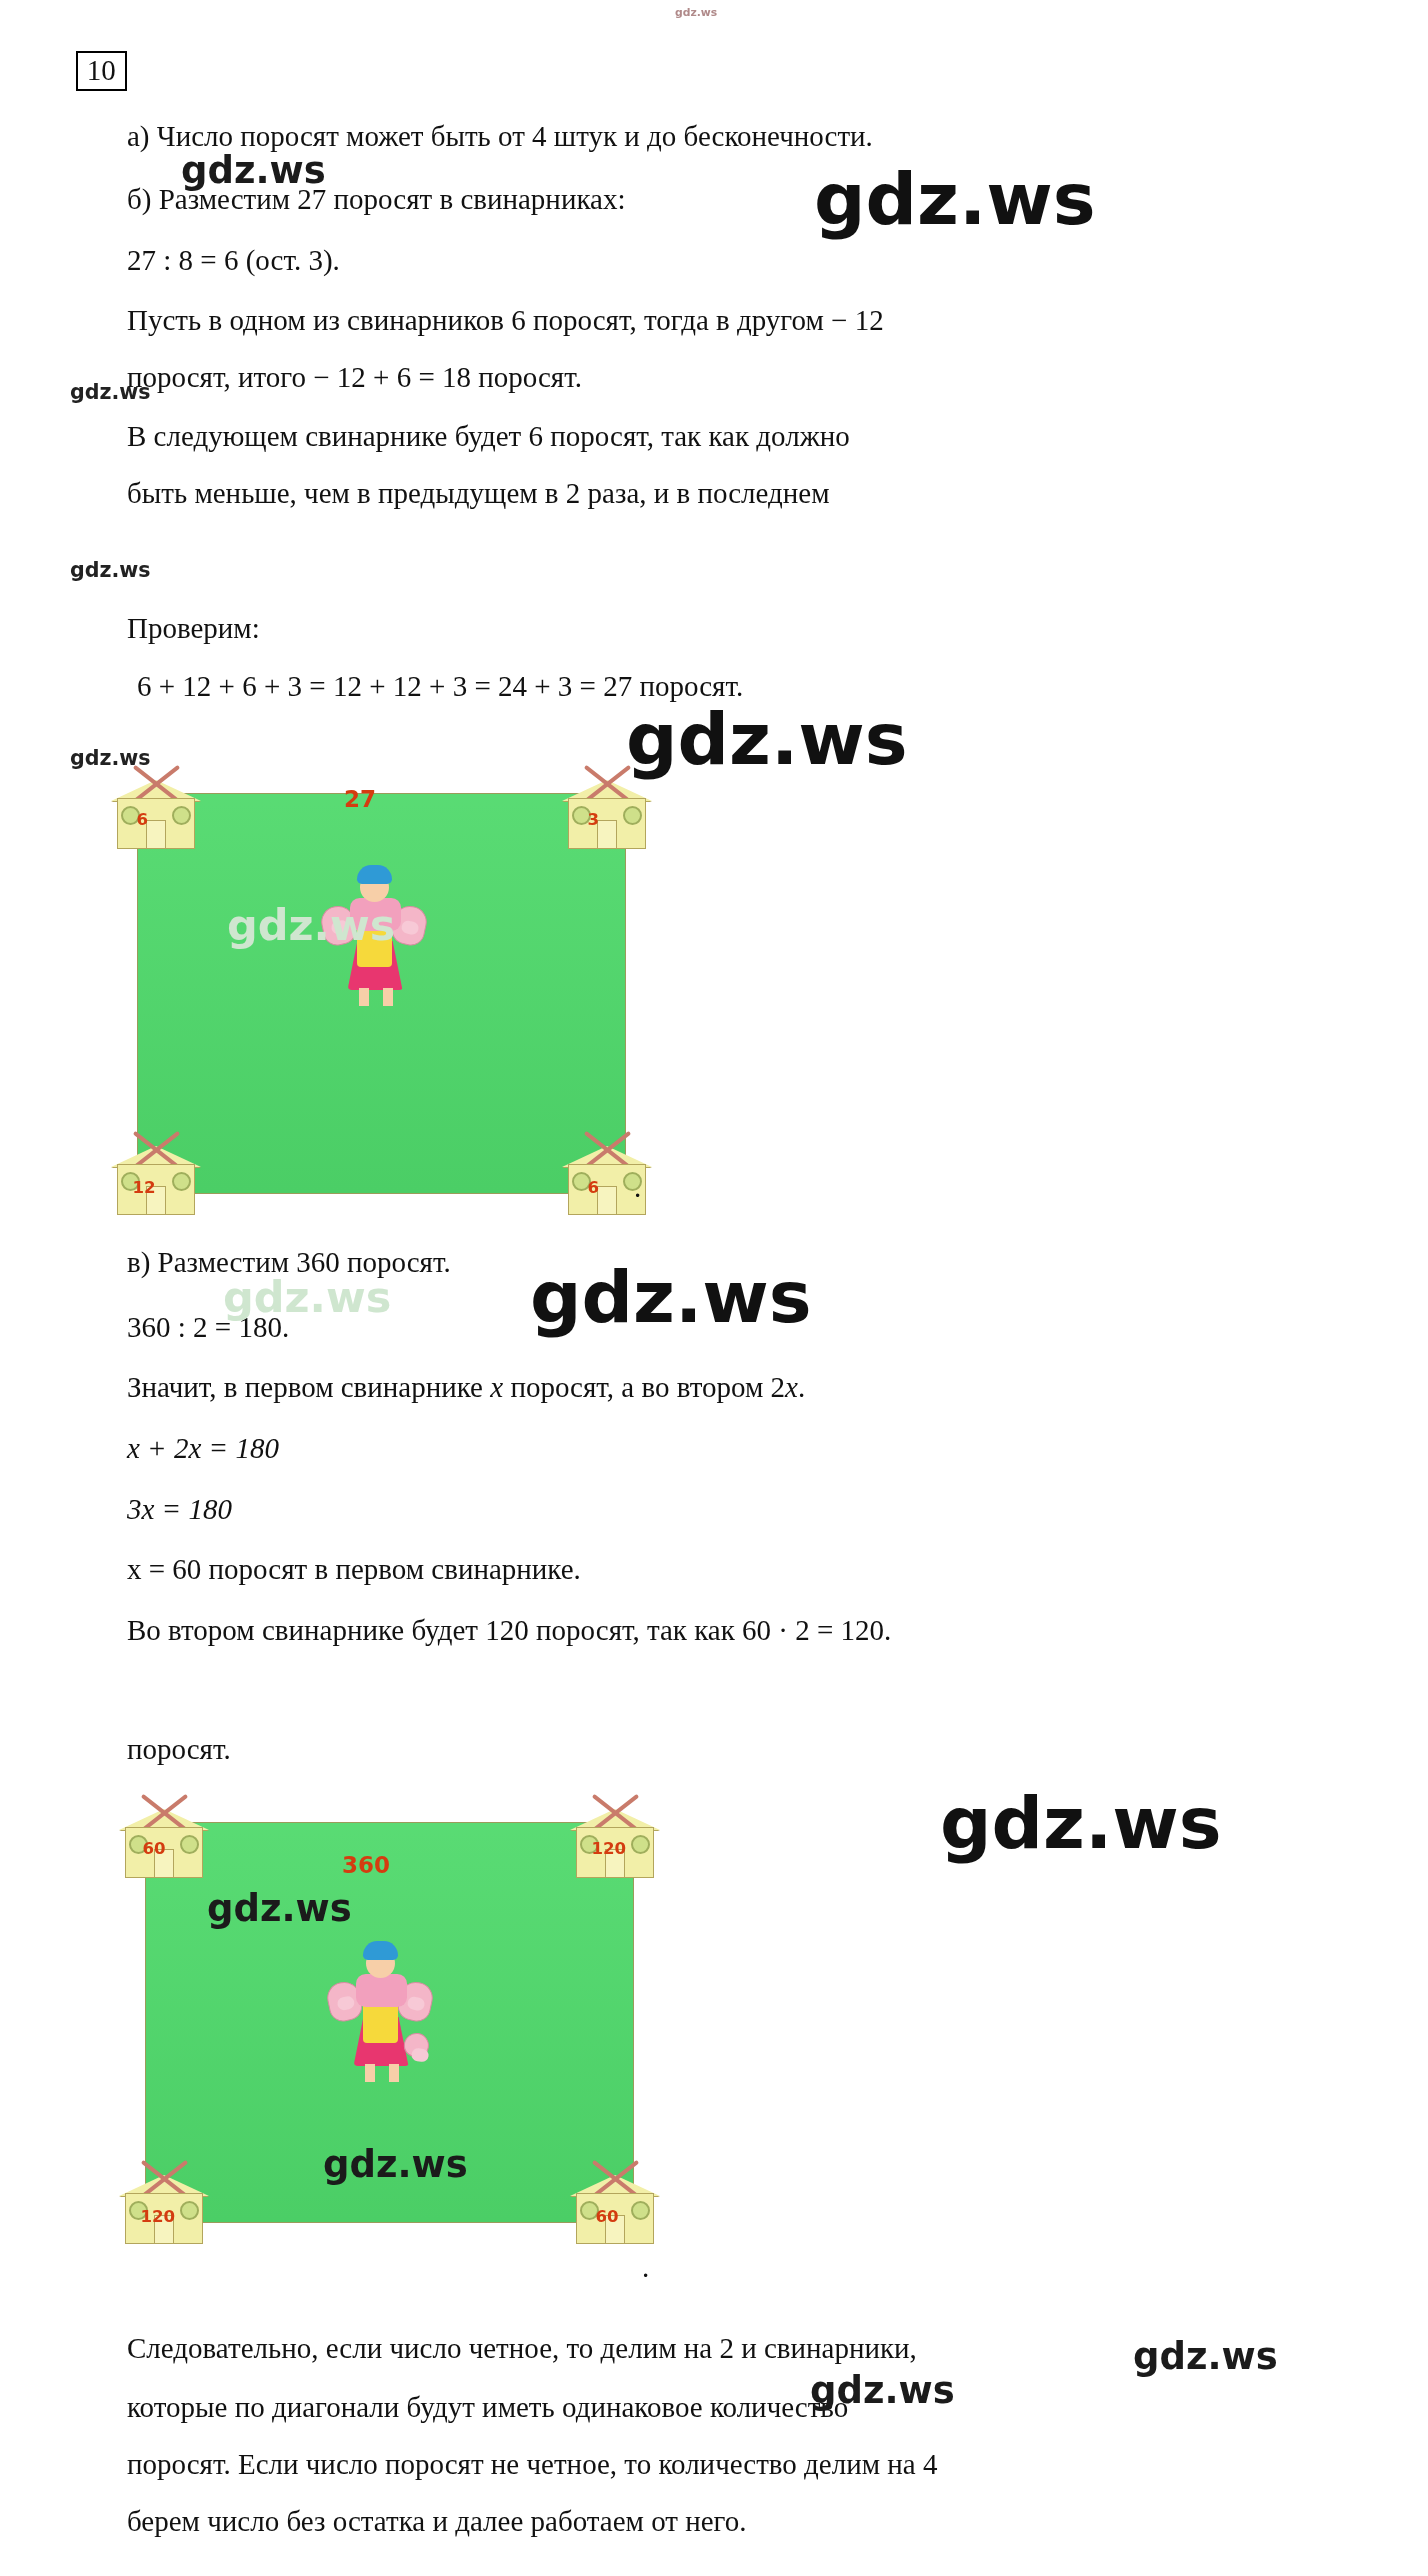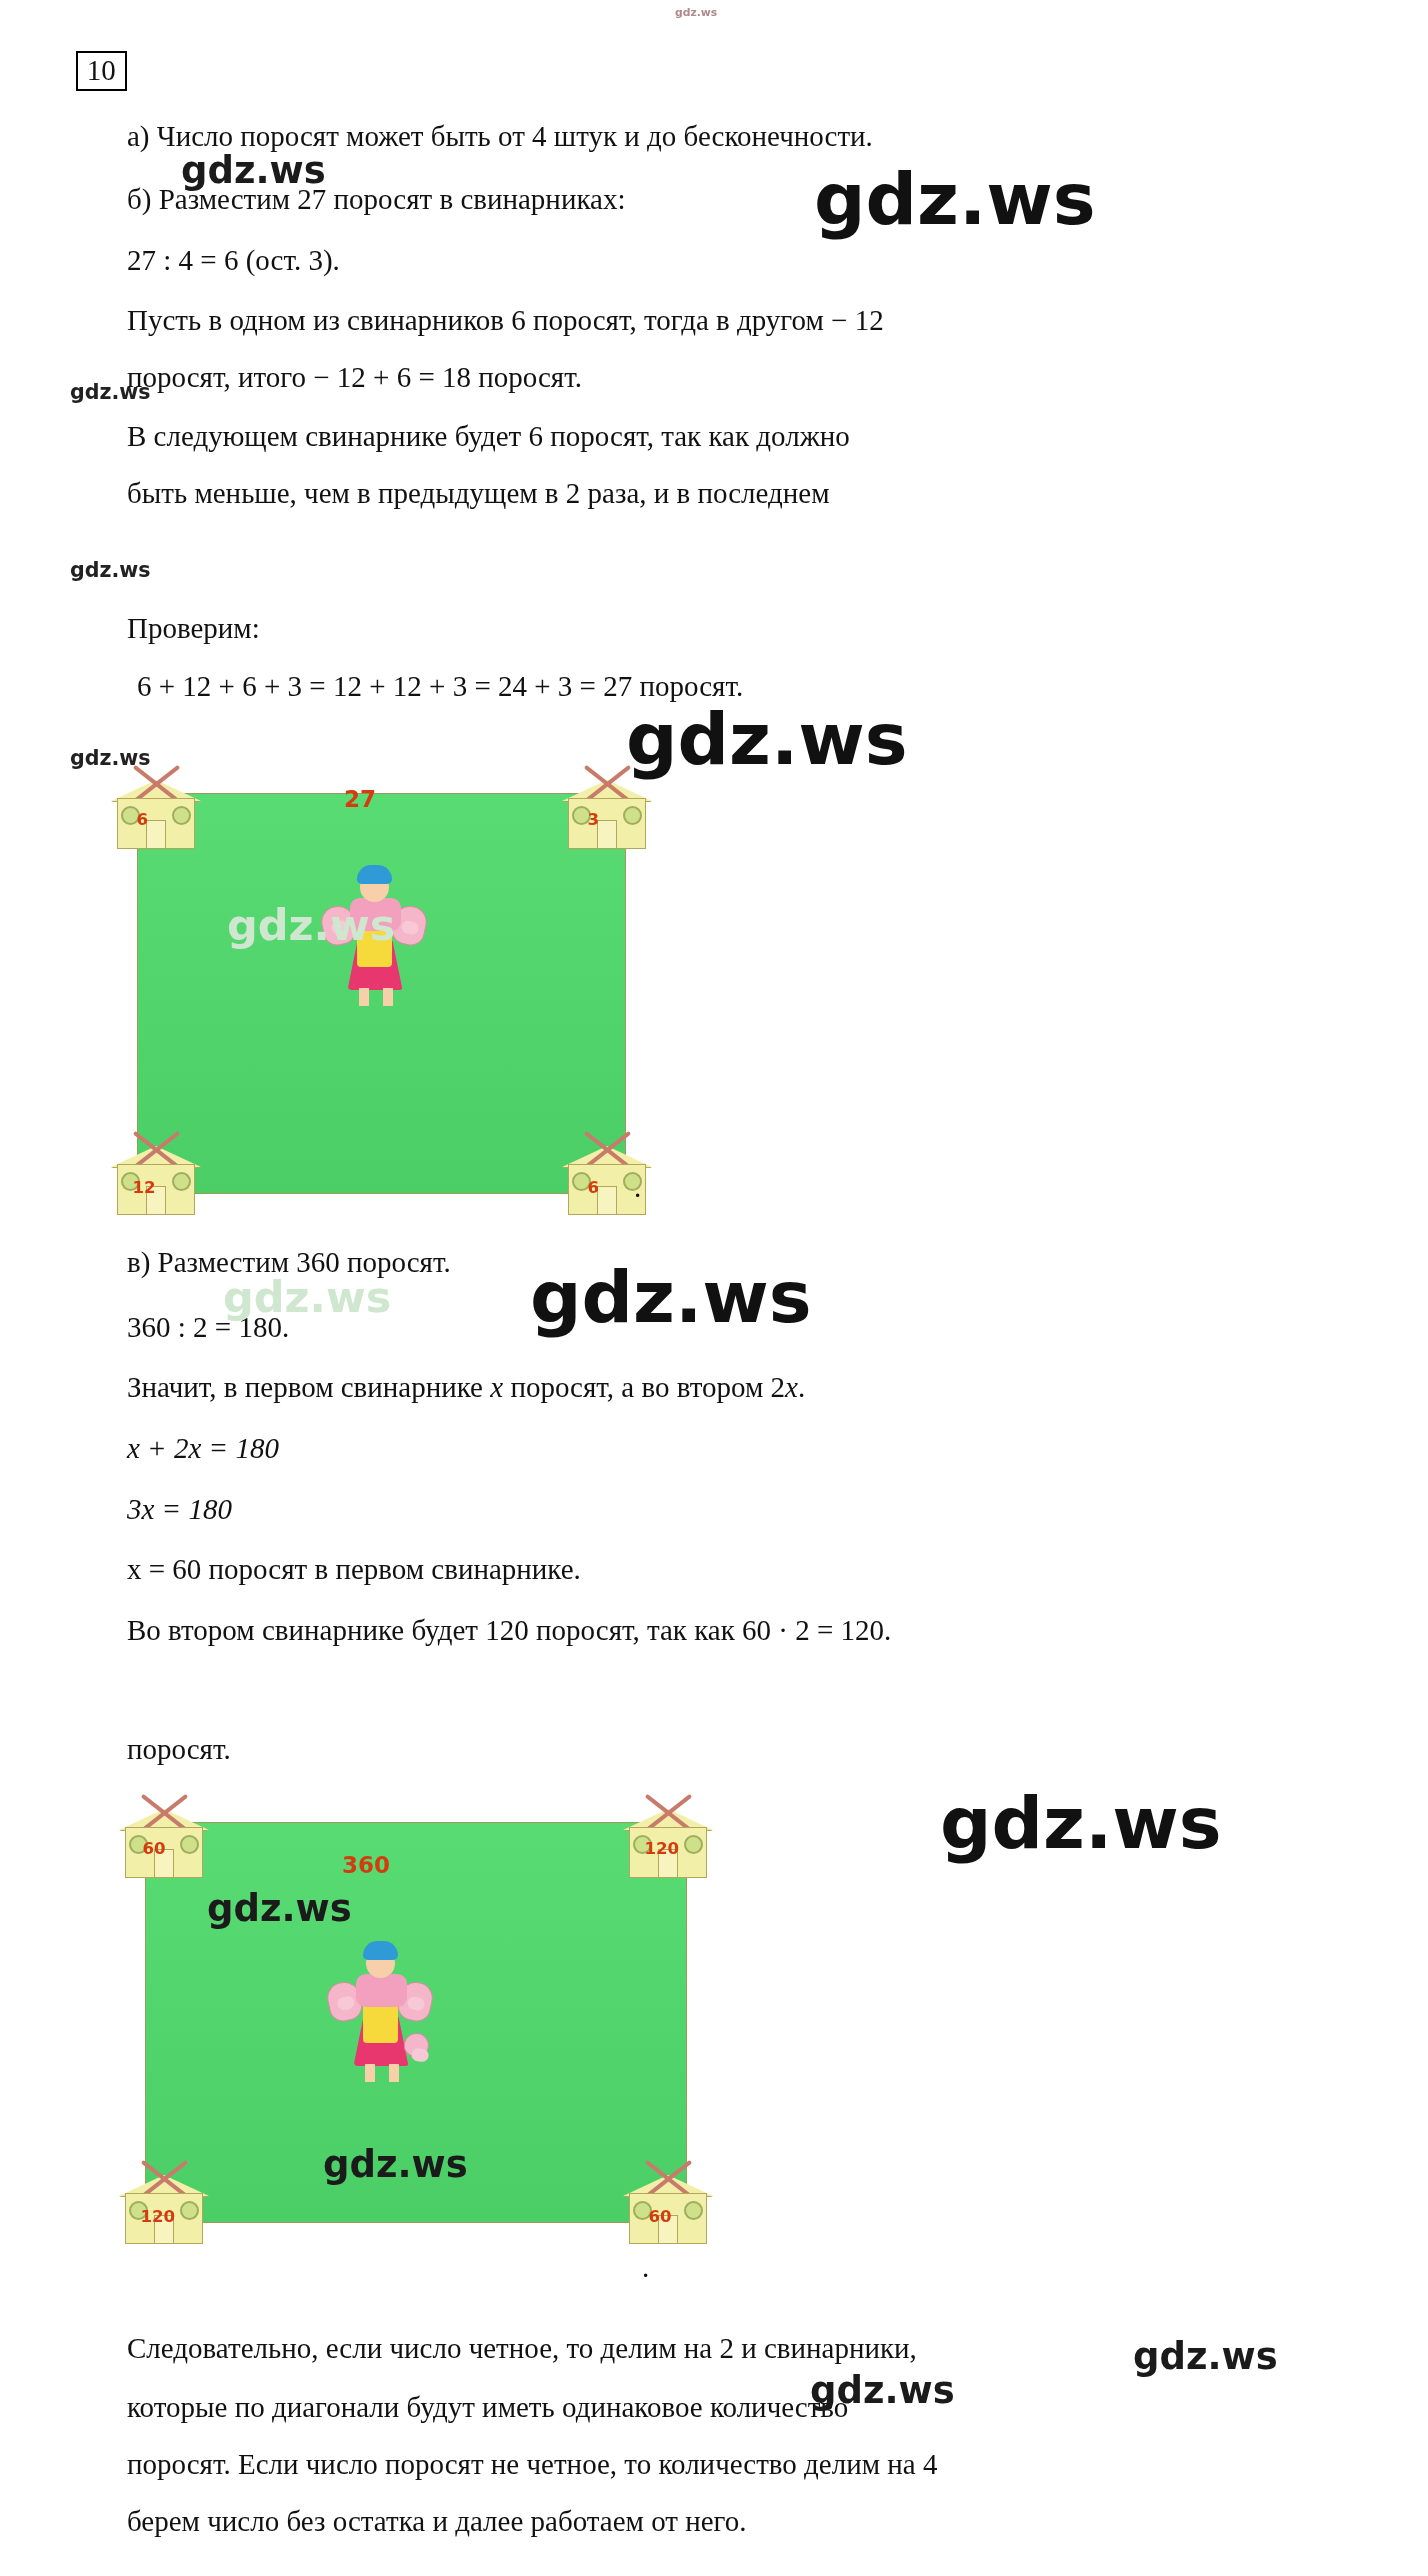--- a/index.html
+++ b/index.html
@@ -243,21 +243,21 @@
 </style>
 </head>
 <body>
 
 <div class="page">
 
   <div class="task-number">10</div>
 
   <div class="line" style="left:127px; top:119px;">а) Число поросят может быть от 4 штук и до бесконечности.</div>
   <div class="line" style="left:127px; top:182px;">б) Разместим 27 поросят в свинарниках:</div>
-  <div class="line" style="left:127px; top:243px;">27 : 4 = 6 (ост. 3).</div>
+  <div class="line" style="left:127px; top:243px;">27 : 8 = 6 (ост. 3).</div>
   <div class="line" style="left:127px; top:303px;">Пусть в одном из свинарников 6 поросят, тогда в другом − 12</div>
   <div class="line" style="left:127px; top:360px;">поросят, итого − 12 + 6 = 18 поросят.</div>
   <div class="line" style="left:127px; top:419px;">В следующем свинарнике будет 6 поросят, так как должно</div>
   <div class="line" style="left:127px; top:476px;">быть меньше, чем в предыдущем в 2 раза, и в последнем</div>
   <div class="line" style="left:127px; top:611px;">Проверим:</div>
   <div class="line" style="left:137px; top:669px;">6 + 12 + 6 + 3 = 12 + 12 + 3 = 24 + 3 = 27 поросят.</div>
 
   <div class="farm" style="left:137px; top:793px; width:489px; height:401px;">
     <div class="farm-inner"></div>
 
@@ -325,21 +325,21 @@
   <div class="line" style="left:127px; top:1310px;">360 : 2 = 180.</div>
 
   <div class="line" style="left:127px; top:1370px;"><span>Значит, в первом свинарнике </span><span class="ital">x</span><span> поросят, а во втором 2</span><span class="ital">x</span><span>.</span></div>
 
   <div class="line ital" style="left:127px; top:1431px;">x + 2x = 180</div>
   <div class="line ital" style="left:127px; top:1492px;">3x = 180</div>
   <div class="line" style="left:127px; top:1552px;">x = 60 поросят в первом свинарнике.</div>
   <div class="line" style="left:127px; top:1613px;">Во втором свинарнике будет 120 поросят, так как 60 · 2 = 120.</div>
   <div class="line" style="left:127px; top:1732px;">поросят.</div>
 
-  <div class="farm" style="left:145px; top:1822px; width:542px; height:401px;">
+  <div class="farm" style="left:145px; top:1822px; width:489px; height:401px;">
     <div class="farm-inner"></div>
 
     <div class="house" style="left:-27px; top:-21.5px;">
       <div class="roof"></div>
       <div class="cross1"></div>
       <div class="cross2"></div>
       <div class="body"></div>
       <div class="window win-l"></div>
       <div class="window win-r"></div>
       <div class="door"></div>

